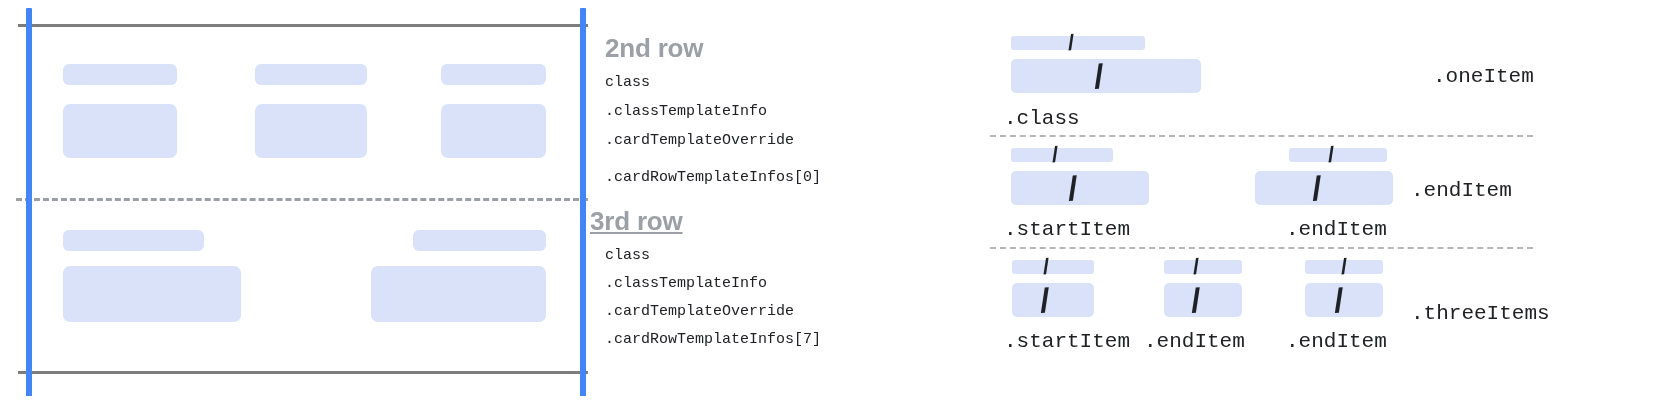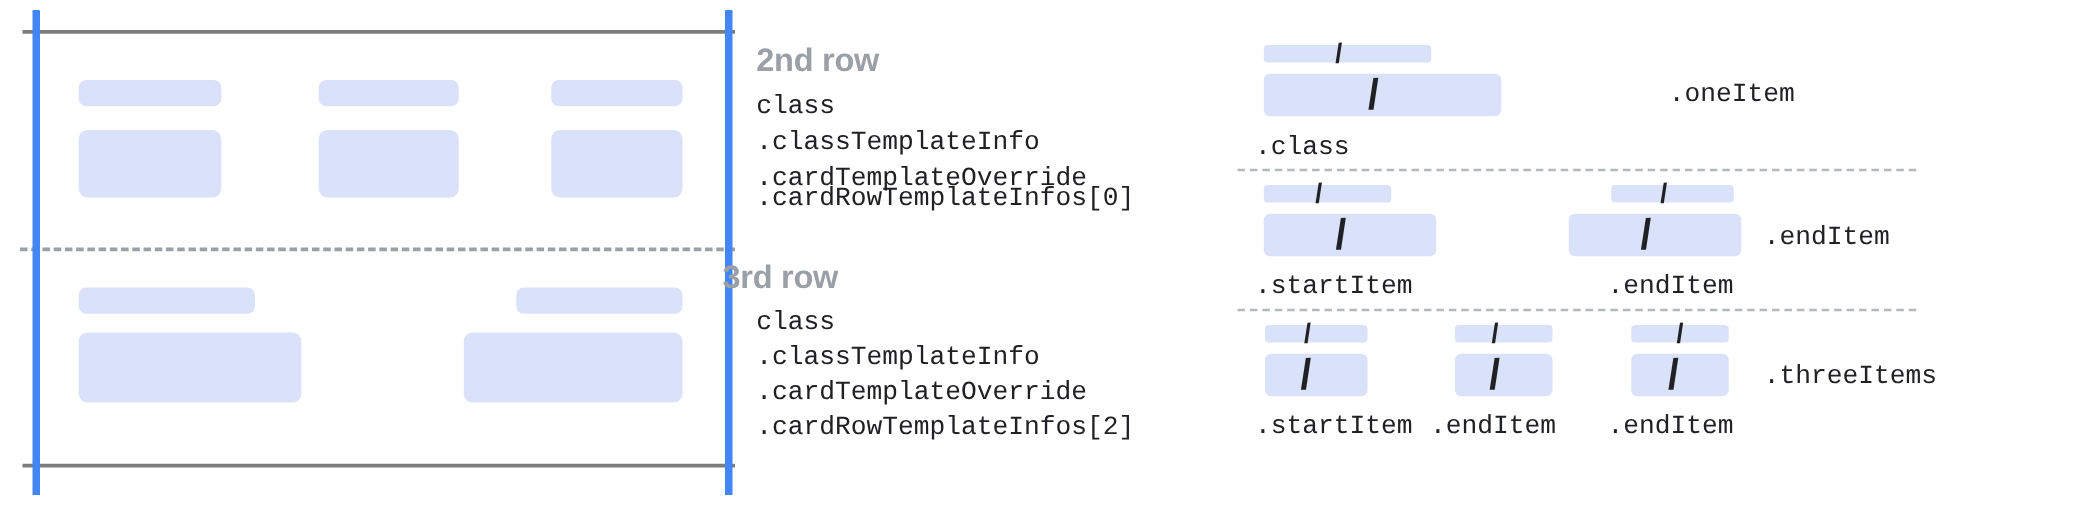--- a/index.html
+++ b/index.html
@@ -56,21 +56,21 @@
     font-family: "Liberation Sans", sans-serif;
     font-weight: bold;
     font-size: 26px;
     color: #9aa0a6;
     letter-spacing: -0.2px;
     white-space: nowrap;
   }
   .code {
     position: absolute;
     font-family: "Liberation Mono", "DejaVu Sans Mono", monospace;
-    font-size: 21px;
+    font-size: 15px;
     color: #202124;
     white-space: pre;
     letter-spacing: 0px;
   }
 
   
   .slot {
     position: absolute;
     background: #dae2f9;
     border-radius: 5px;
@@ -141,41 +141,41 @@
     <div class="ph small" style="left:413px; top:230px; width:133px; height:21px;"></div>
     <div class="ph" style="left:371px; top:266px; width:175px; height:56px;"></div>
   </div>
 
   <div>
 
     <div class="row-title" style="left:605px; top:33px;">2nd row</div>
     <div class="code" style="left:605px; top:74px;">class</div>
     <div class="code" style="left:605px; top:103px;">.classTemplateInfo</div>
     <div class="code" style="left:605px; top:132px;">.cardTemplateOverride</div>
-    <div class="code" style="left:605px; top:148px;text-align:right;">.cardRowTemplateInfos[0]</div>
-
-    <div class="row-title" style="left:578px; top:206px;">3rd row</div>
+    <div class="code" style="left:605px; top:169px;text-align:right;">.cardRowTemplateInfos[0]</div>
+
+    <div class="row-title" style="left:590px; top:206px;text-decoration:underline;">3rd row</div>
     <div class="code" style="left:605px; top:247px;">class</div>
     <div class="code" style="left:605px; top:275px;">.classTemplateInfo</div>
     <div class="code" style="left:605px; top:303px;">.cardTemplateOverride</div>
-    <div class="code" style="left:605px; top:331px;">.cardRowTemplateInfos[2]</div>
+    <div class="code" style="left:605px; top:331px;">.cardRowTemplateInfos[7]</div>
   </div>
 
   <div>
 
     <div>
       <div class="slot-top" style="left:1011px; top:36px; width:134px; height:14px;"></div>
       <div class="slash small" style="left:1068px; top:32px;">/</div>
 
       <div class="slot" style="left:1011px; top:59px; width:190px; height:34px;"></div>
       <div class="slash big" style="left:1094px; top:59px;">/</div>
 
       <div class="slot-label" style="left:1004px; top:107px;">.class</div>
 
-      <div class="variant-label" style="left:1335px; top:65px;">.oneItem</div>
+      <div class="variant-label" style="left:1433px; top:65px;">.oneItem</div>
     </div>
 
     <div class="right-divider" style="left:990px; top:135px; width:543px;"></div>
 
     <div>
 
       <div class="slot-top" style="left:1011px; top:148px; width:102px; height:14px;"></div>
       <div class="slash small" style="left:1052px; top:144px;">/</div>
 
       <div class="slot" style="left:1011px; top:171px; width:138px; height:34px;"></div>
@@ -215,17 +215,17 @@
       <div class="slot-label" style="left:1144px; top:330px;">.endItem</div>
 
       <div class="slot-top" style="left:1305px; top:260px; width:78px; height:14px;"></div>
       <div class="slash small" style="left:1341px; top:256px;">/</div>
 
       <div class="slot" style="left:1305px; top:283px; width:78px; height:34px;"></div>
       <div class="slash big" style="left:1334px; top:283px;">/</div>
 
       <div class="slot-label" style="left:1286px; top:330px;">.endItem</div>
 
-      <div class="variant-label" style="left:1411px; top:290px;">.threeItems</div>
+      <div class="variant-label" style="left:1411px; top:302px;">.threeItems</div>
     </div>
   </div>
 
 </div>
 
 </body></html>

